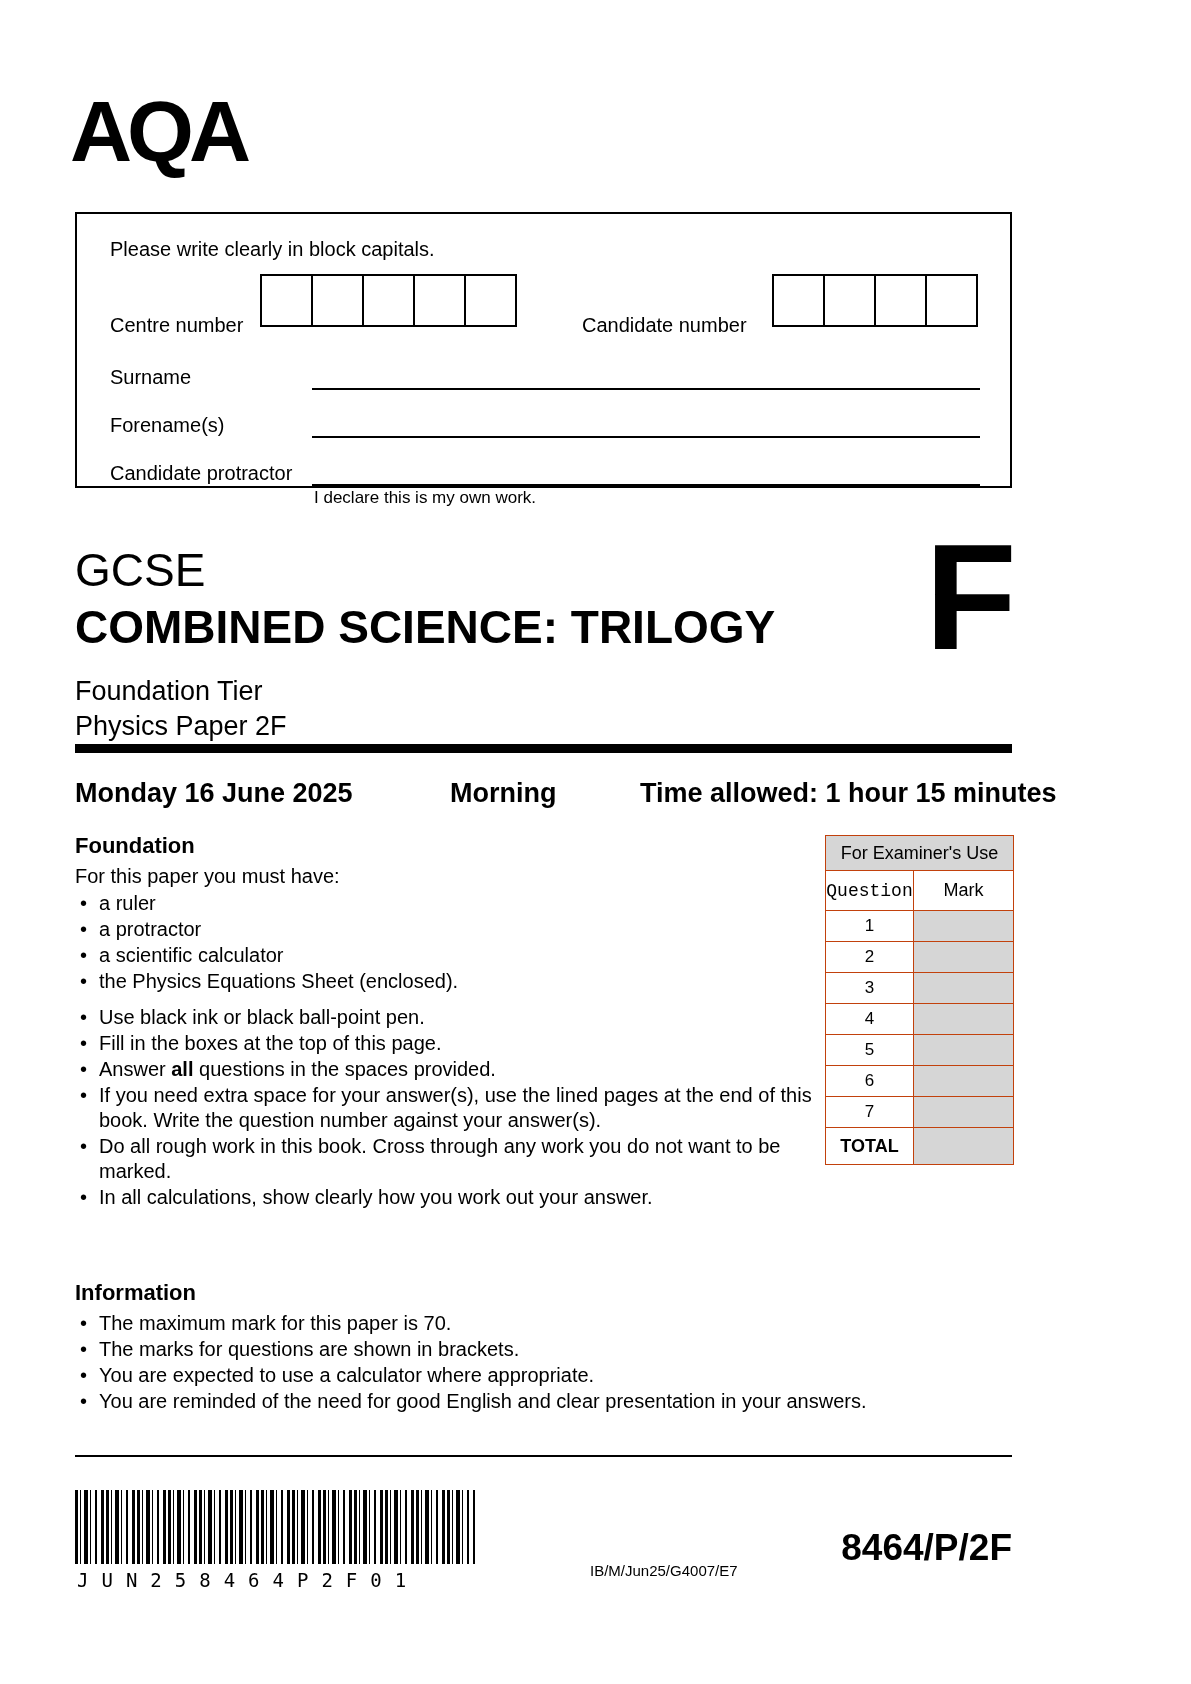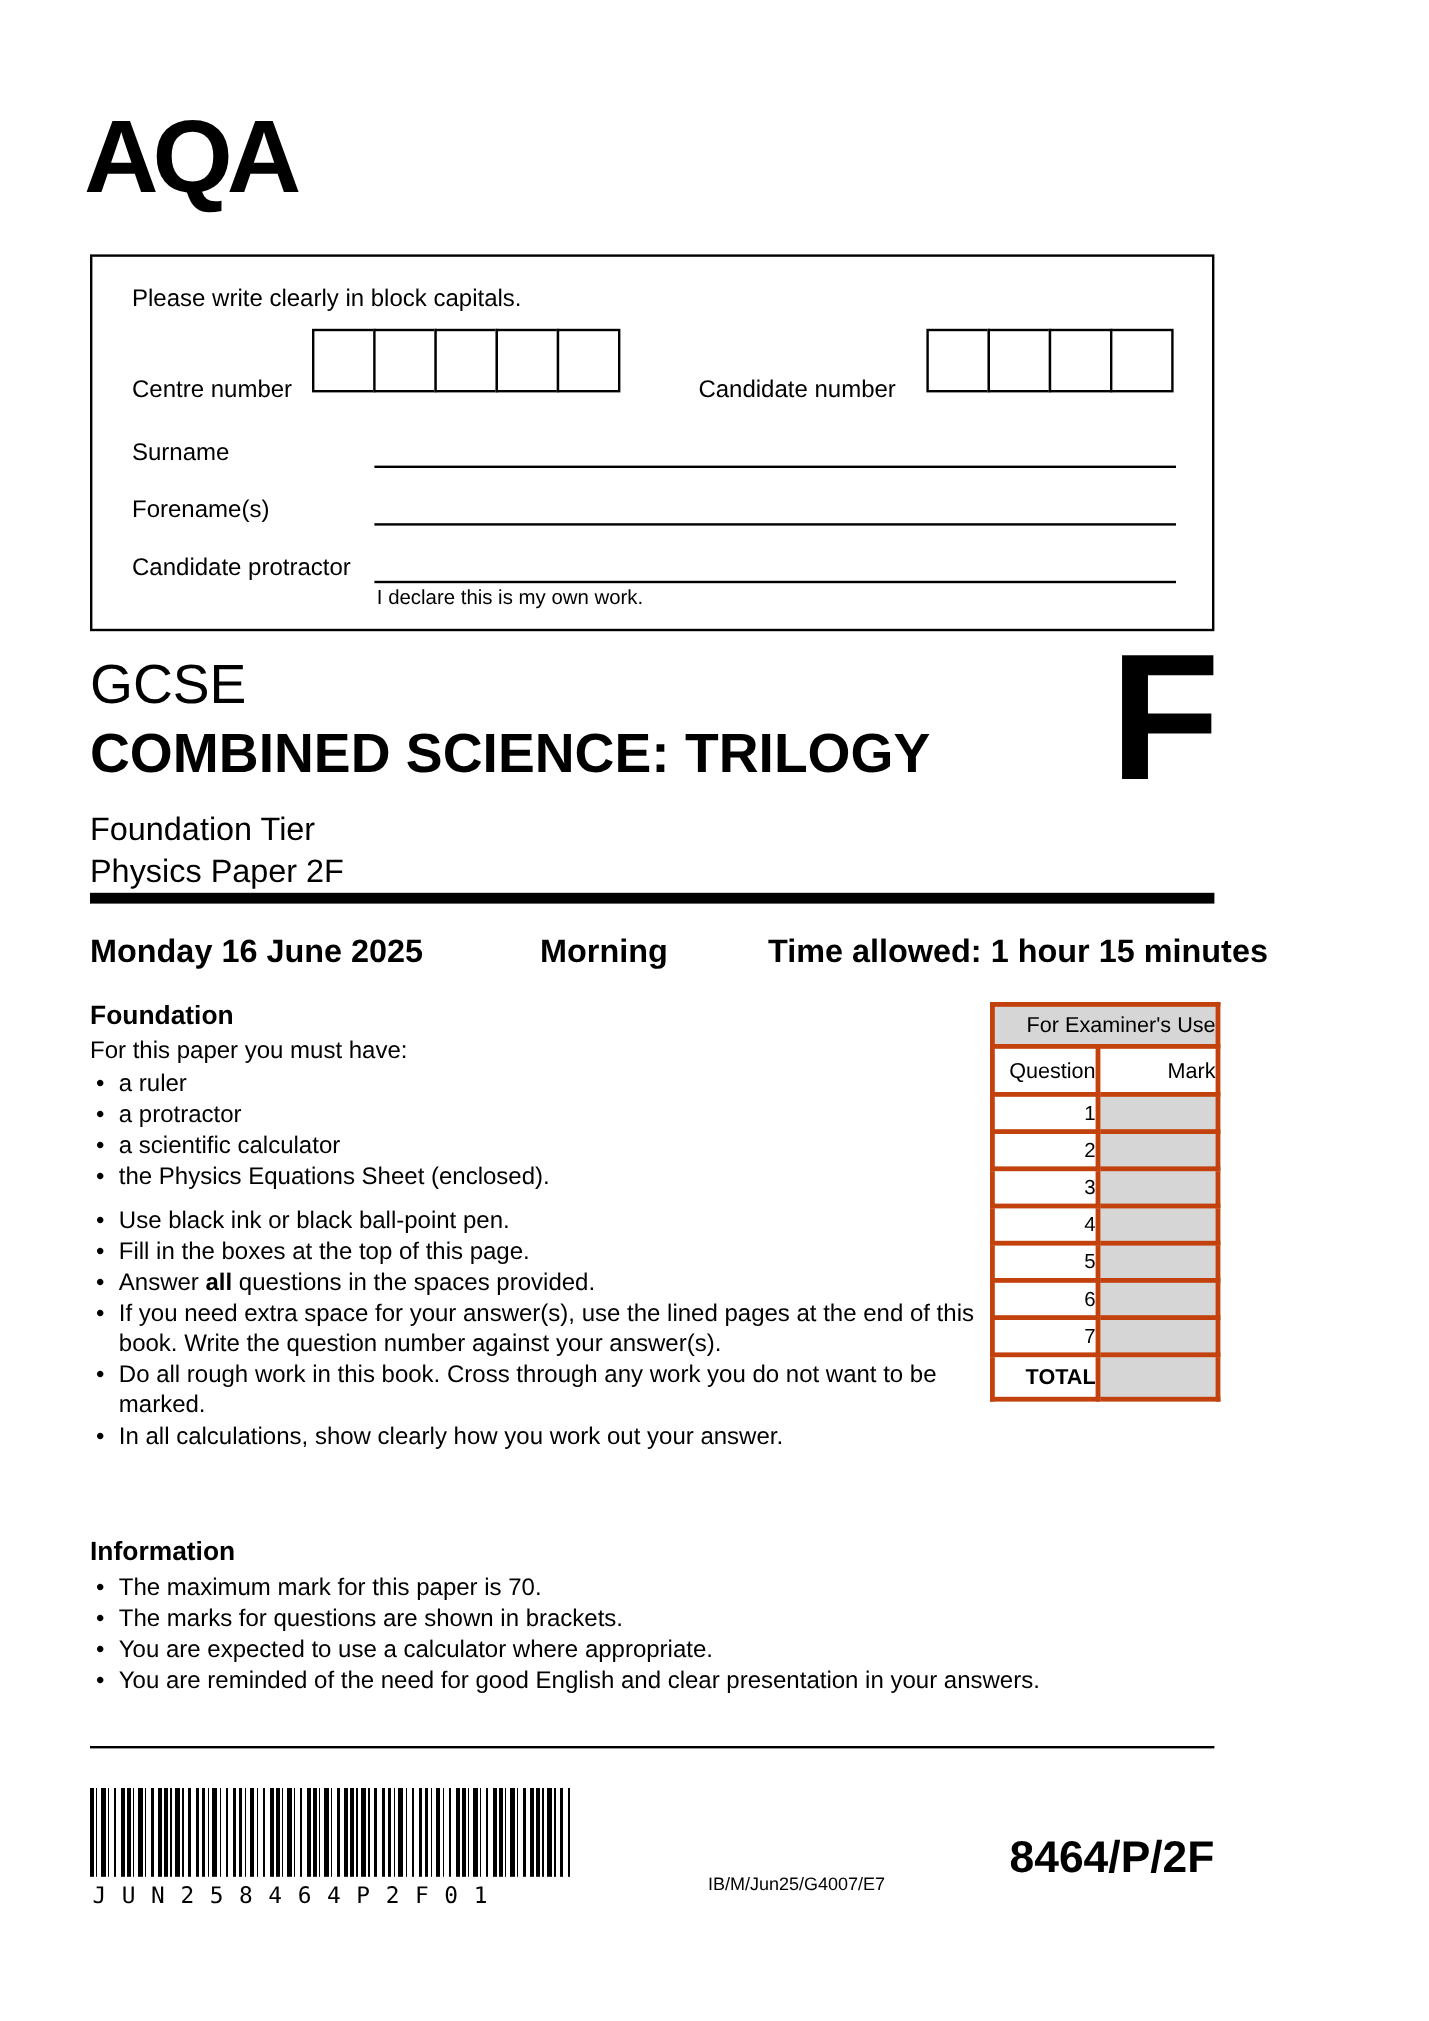--- a/index.html
+++ b/index.html
@@ -20,21 +20,21 @@
     left: 70px; top: 88px;
     font-size: 86px;
     font-weight: 900;
     letter-spacing: -5px;
     line-height: 1;
   }
 
   
   .cand-box {
     left: 75px; top: 212px;
-    width: 937px; height: 314px;
+    width: 937px; height: 276px;
     border: 2px solid #000;
   }
   .cand-box .note { position: absolute; left: 33px; top: 24px; font-size: 20px; }
   .cand-label { position: absolute; font-size: 20px; }
   .cells { position: absolute; display: flex; top: 60px; }
   .cell {
     width: 53px; height: 53px;
     border: 2px solid #000;
     margin-left: -2px;
     background: #fff;
@@ -73,27 +73,27 @@
     font-size: 20px;
   }
   .materials   { left: 75px; top: 833px; width: 700px; }
   .instructions{ left: 75px; top: 1005px; width: 745px; }
   .information { left: 75px; top: 1280px; width: 890px; }
 
   
   .ex-wrap { left: 825px; top: 835px; }
   table.ex { border-collapse: collapse; font-size: 18px; }
   table.ex th, table.ex td {
-    border: 4px solid #c2410c;
-    text-align: right;
+    border: 1px solid #c2410c;
+    text-align: center;
     font-weight: 400;
     padding: 0;
   }
   .ex-title { width: 188px; height: 35px; background: #d6d6d6; font-size: 18px; }
-  .ex-q { width: 88px; height: 40px; }
+  .ex-q { width: 88px; height: 40px; font-family: Liberation Mono, monospace; }
   .ex-m { width: 100px; height: 30px; }
   table.ex td.qnum { height: 31px; font-size: 17px; }
   table.ex td.mark { background: #d6d6d6; }
   table.ex td.total { height: 37px; font-weight: 700; }
 
   
   .rule-thin { left: 75px; top: 1455px; width: 937px; height: 2px; background: #000; }
   .barcode {
     left: 75px; top: 1490px; width: 400px; height: 74px;
     background: repeating-linear-gradient(90deg,

